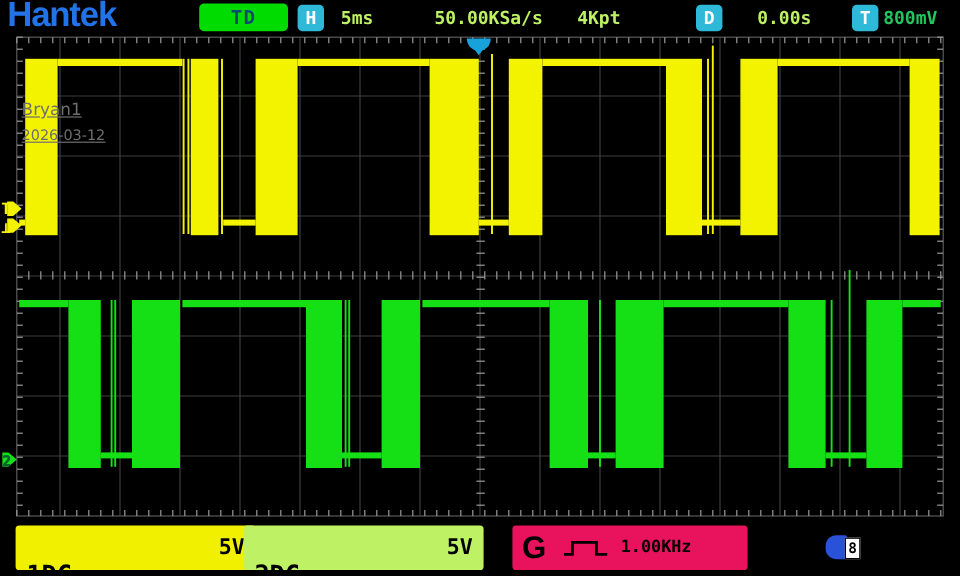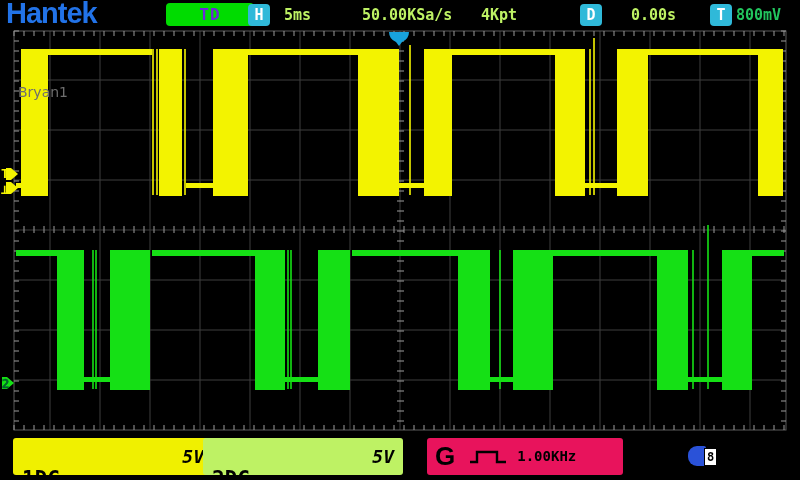--- a/index.html
+++ b/index.html
@@ -8,47 +8,47 @@
     font-family:"DejaVu Sans Mono",monospace;
   }
   
   .hdr{position:absolute;top:0;left:0;width:800px;height:30px;background:#000;z-index:30;}
   .logo{
     position:absolute;left:6px;top:-3px;
     font-family:"Liberation Sans",sans-serif;font-weight:bold;font-size:29px;
     color:#2273E8;letter-spacing:-1px;
   }
   .td-btn{
-    position:absolute;left:166px;top:3px;width:88px;height:23px;
-    background:#00DC00;border-radius:4px;color:#6d28d9;font-weight:bold;font-size:16px;
+    position:absolute;left:166px;top:3px;width:74px;height:23px;
+    background:#00DC00;border-radius:4px;color:#0c4a6e;font-weight:bold;font-size:16px;
     display:flex;align-items:center;justify-content:center;letter-spacing:1px;
   }
   .sq-icon{
     position:absolute;top:4px;width:22px;height:22px;border-radius:4px;
     background:#2FB9D9;color:#fff;font-weight:bold;font-size:15px;
     display:flex;align-items:center;justify-content:center;
   }
   .hdr-val{position:absolute;top:6px;color:#bef264;font-weight:bold;font-size:15px;}
   .hdr-val.yellow{color:#22c55e;}
   
   svg#scope{position:absolute;left:0;top:0;z-index:10;}
   .overlay-text{
     position:absolute;left:18px;top:82px;z-index:20;color:#6e6e6e;
-    font-family:"DejaVu Sans",sans-serif;font-size:12px;line-height:1.55;
+    font-family:"DejaVu Sans",sans-serif;font-size:12px;line-height:1.55;text-decoration:underline;
   }
   .overlay-text .l1{font-size:14px;}
   
   .ftr{position:absolute;left:0;top:436px;width:800px;height:44px;background:#000;z-index:30;}
   .ch-box{
     position:absolute;top:2px;width:200px;height:37px;border-radius:3px;
     color:#000;display:flex;align-items:center;justify-content:space-between;
     padding:0 9px;box-sizing:border-box;
   }
   .ch-box .ch-label{font-weight:bold;font-size:21px;margin-top:45px;}
-  .ch-box .ch-volts{font-weight:bold;font-size:18px;font-style:italic;}
+  .ch-box .ch-volts{font-weight:bold;font-size:18px;}
   .ch1-box{left:13px;background:#F0F000;}
   .ch2-box{left:203px;background:#bef264;}
   .g-box{
     position:absolute;left:427px;top:2px;width:196px;height:37px;border-radius:3px;
     background:#E8135C;color:#000;display:flex;align-items:center;box-sizing:border-box;padding:0 8px;
   }
   .g-letter{font-size:26px;font-weight:bold;font-family:"Liberation Sans",sans-serif;margin-right:6px;}
   .g-col{display:flex;flex-direction:column;flex:1;gap:44px;}
   .g-row{display:flex;align-items:center;font-weight:bold;font-size:14px;line-height:15px;}
   .g-wave{margin:0 10px 0 8px;}
@@ -505,20 +505,21 @@
       <text x="1" y="178" fill="#F3F300" font-size="13" font-weight="bold" font-family="DejaVu Sans Mono, monospace">T</text>
       <path d="M6 168 h5 l7 6 l-7 6 h-5 z" fill="#F3F300"></path>
       <text x="1" y="194" fill="#F3F300" font-size="13" font-weight="bold" font-family="DejaVu Sans Mono, monospace">⊥</text>
       <path d="M6 182 h5 l7 6 l-7 6 h-5 z" fill="#F3F300"></path>
       <path d="M2 377 h5 l7 6 l-7 6 h-5 z" fill="#15E015"></path>
       <text x="2" y="388" fill="#063" stroke="#052" stroke-width="0.4" font-size="12" font-weight="bold" font-family="DejaVu Sans Mono, monospace">2</text>
     </svg>
 
   <div class="overlay-text">
     <div class="l1">Bryan1</div>
+    <div>2026-03-12</div>
   </div>
 
   <div class="ftr">
     <div class="ch-box ch1-box">
       <span class="ch-label">1DC</span>
       <span class="ch-volts">5V</span>
     </div>
     <div class="ch-box ch2-box">
       <span class="ch-label">2DC</span>
       <span class="ch-volts">5V</span>

